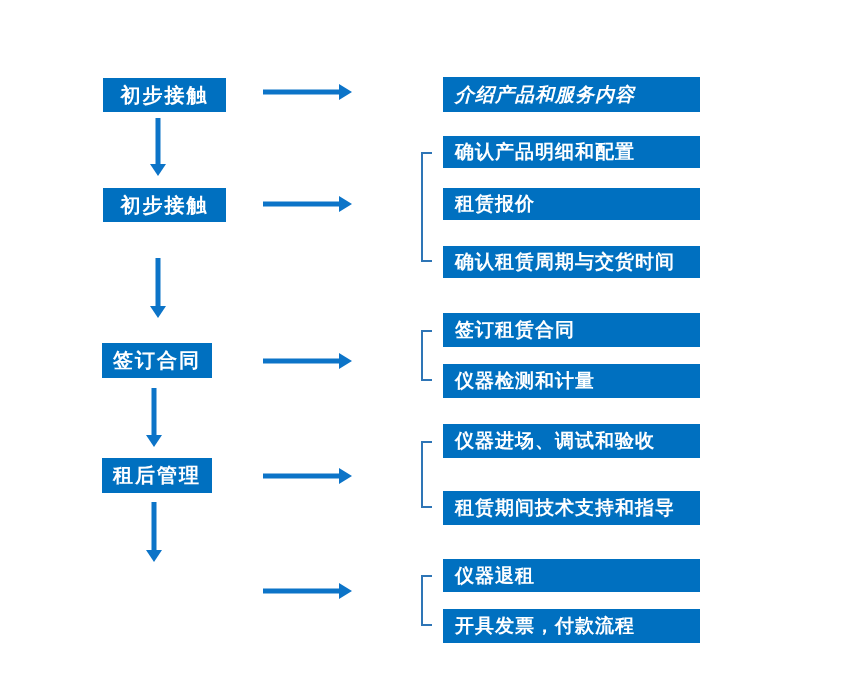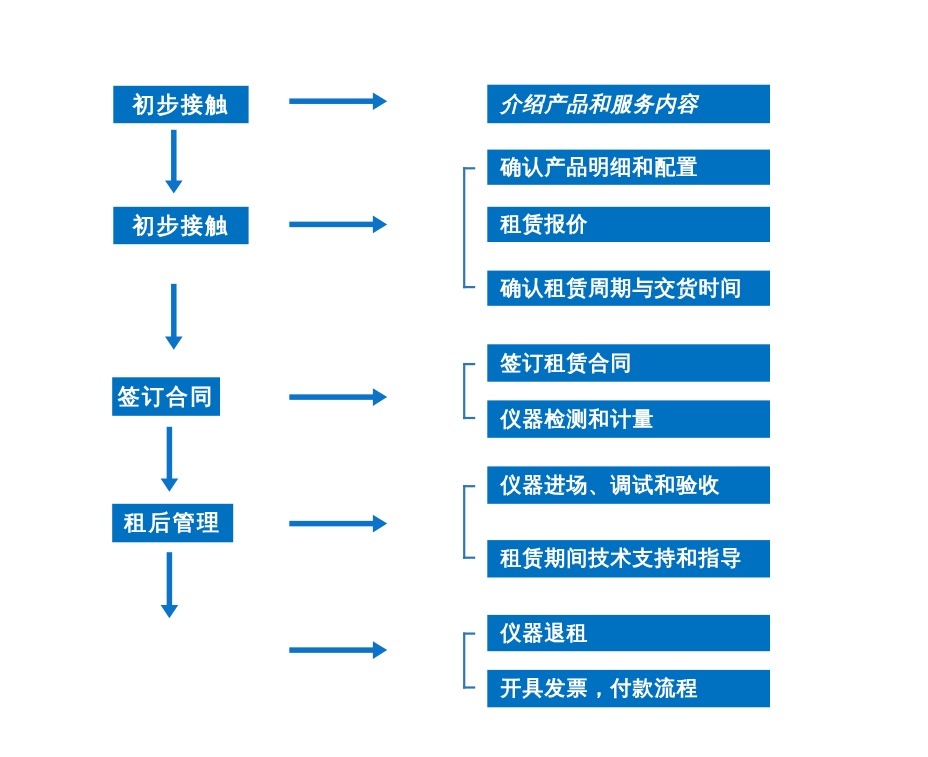--- a/index.html
+++ b/index.html
@@ -31,21 +31,21 @@
     border-bottom:2px solid var(--bracket,#2E75B6); }
 </style>
 </head>
 <body>
 
 <div class="canvas">
 
 
   <div class="box stage" style="left:103px; top:78px;  width:123px; height:34px;">初步接触</div>
   <div class="box stage" style="left:103px; top:188px; width:123px; height:34px;">初步接触</div>
-  <div class="box stage" style="left:102px; top:343px; width:98px; height:35px;">签订合同</div>
+  <div class="box stage" style="left:102px; top:343px; width:110px; height:35px;">签订合同</div>
   <div class="box stage" style="left:102px; top:458px; width:110px; height:35px;">租后管理</div>
 
   <div class="varrow" style="left:150px; top:118px; height:58px;">
       <div class="stem"></div>
       <div class="head"></div>
     </div>
   <div class="varrow" style="left:150px; top:258px; height:60px;">
       <div class="stem"></div>
       <div class="head"></div>
     </div>

